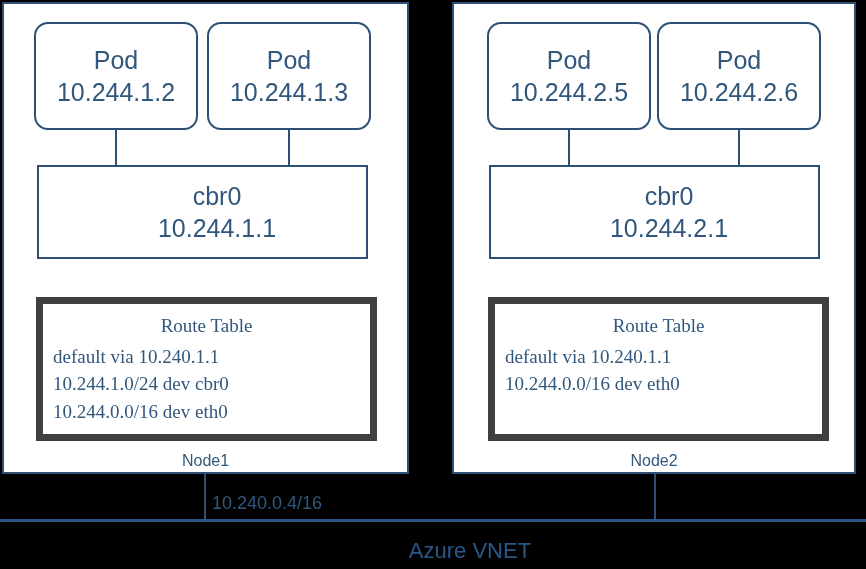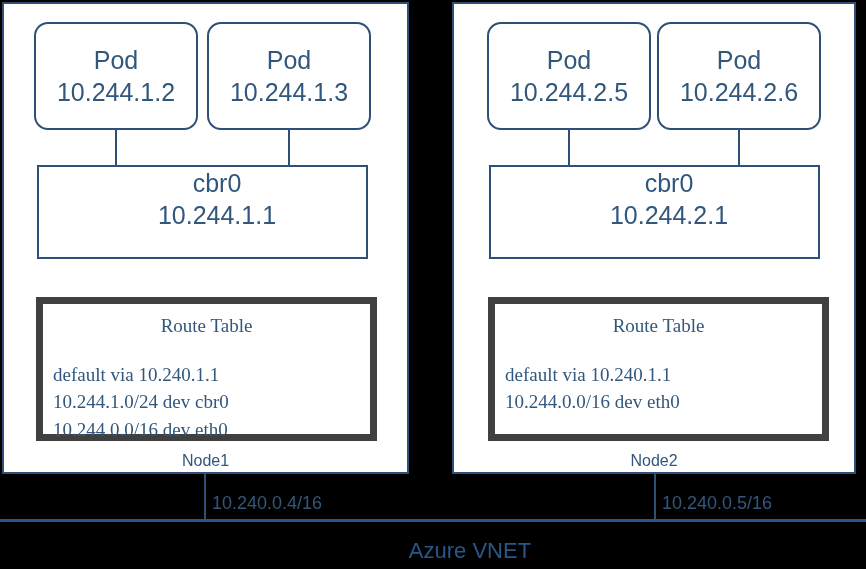--- a/index.html
+++ b/index.html
@@ -47,20 +47,21 @@
 
   
   .bridge-box {
     position: absolute;
     background: #ffffff;
     border: 2px solid #2e5077;
     box-sizing: border-box;
     display: flex;
     flex-direction: column;
     align-items: center;
+    justify-content: center;
     color: #31577d;
     font-size: 25px;
     line-height: 1.28;
     padding-left: 29px;
   }
 
   
   .route-box {
     position: absolute;
     background: #ffffff;
@@ -69,21 +70,21 @@
     color: #31577d;
     font-family: Liberation Serif, serif;
   }
   .route-title {
     text-align: center;
     font-size: 19px;
     margin-top: 11px;
     white-space: nowrap;
   }
   .route-lines {
-    margin-top: 24px;
+    margin-top: 6px;
     padding-left: 10px;
     font-size: 19px;
     line-height: 1.44;
   }
   .route-lines div { white-space: nowrap; }
 
   
   .node-label {
     position: absolute;
     text-align: center;
@@ -184,19 +185,18 @@
       <div>10.244.0.0/16 dev eth0</div>
     </div>
   </div>
 
   <div class="node-label" style="left:452px; top:452px; width:404px;">Node2</div>
 
   <div class="v-line" style="left:204px; top:474px; height:47px;"></div>
   <div class="vnet-ip" style="left:212px; top:493px;">10.240.0.4/16</div>
 
   <div class="v-line" style="left:654px; top:474px; height:47px;"></div>
-  <div class="vnet-ip" style="left:662px; top:493px;">10.240.0.5/16</div>
 
   <div class="h-line" style="left:0px; top:519px; width:866px;"></div>
 
   <div id="vnet-title" style="top:538px;padding-left:37px;">Azure VNET</div>
 
 </div>
 
 </body></html>

